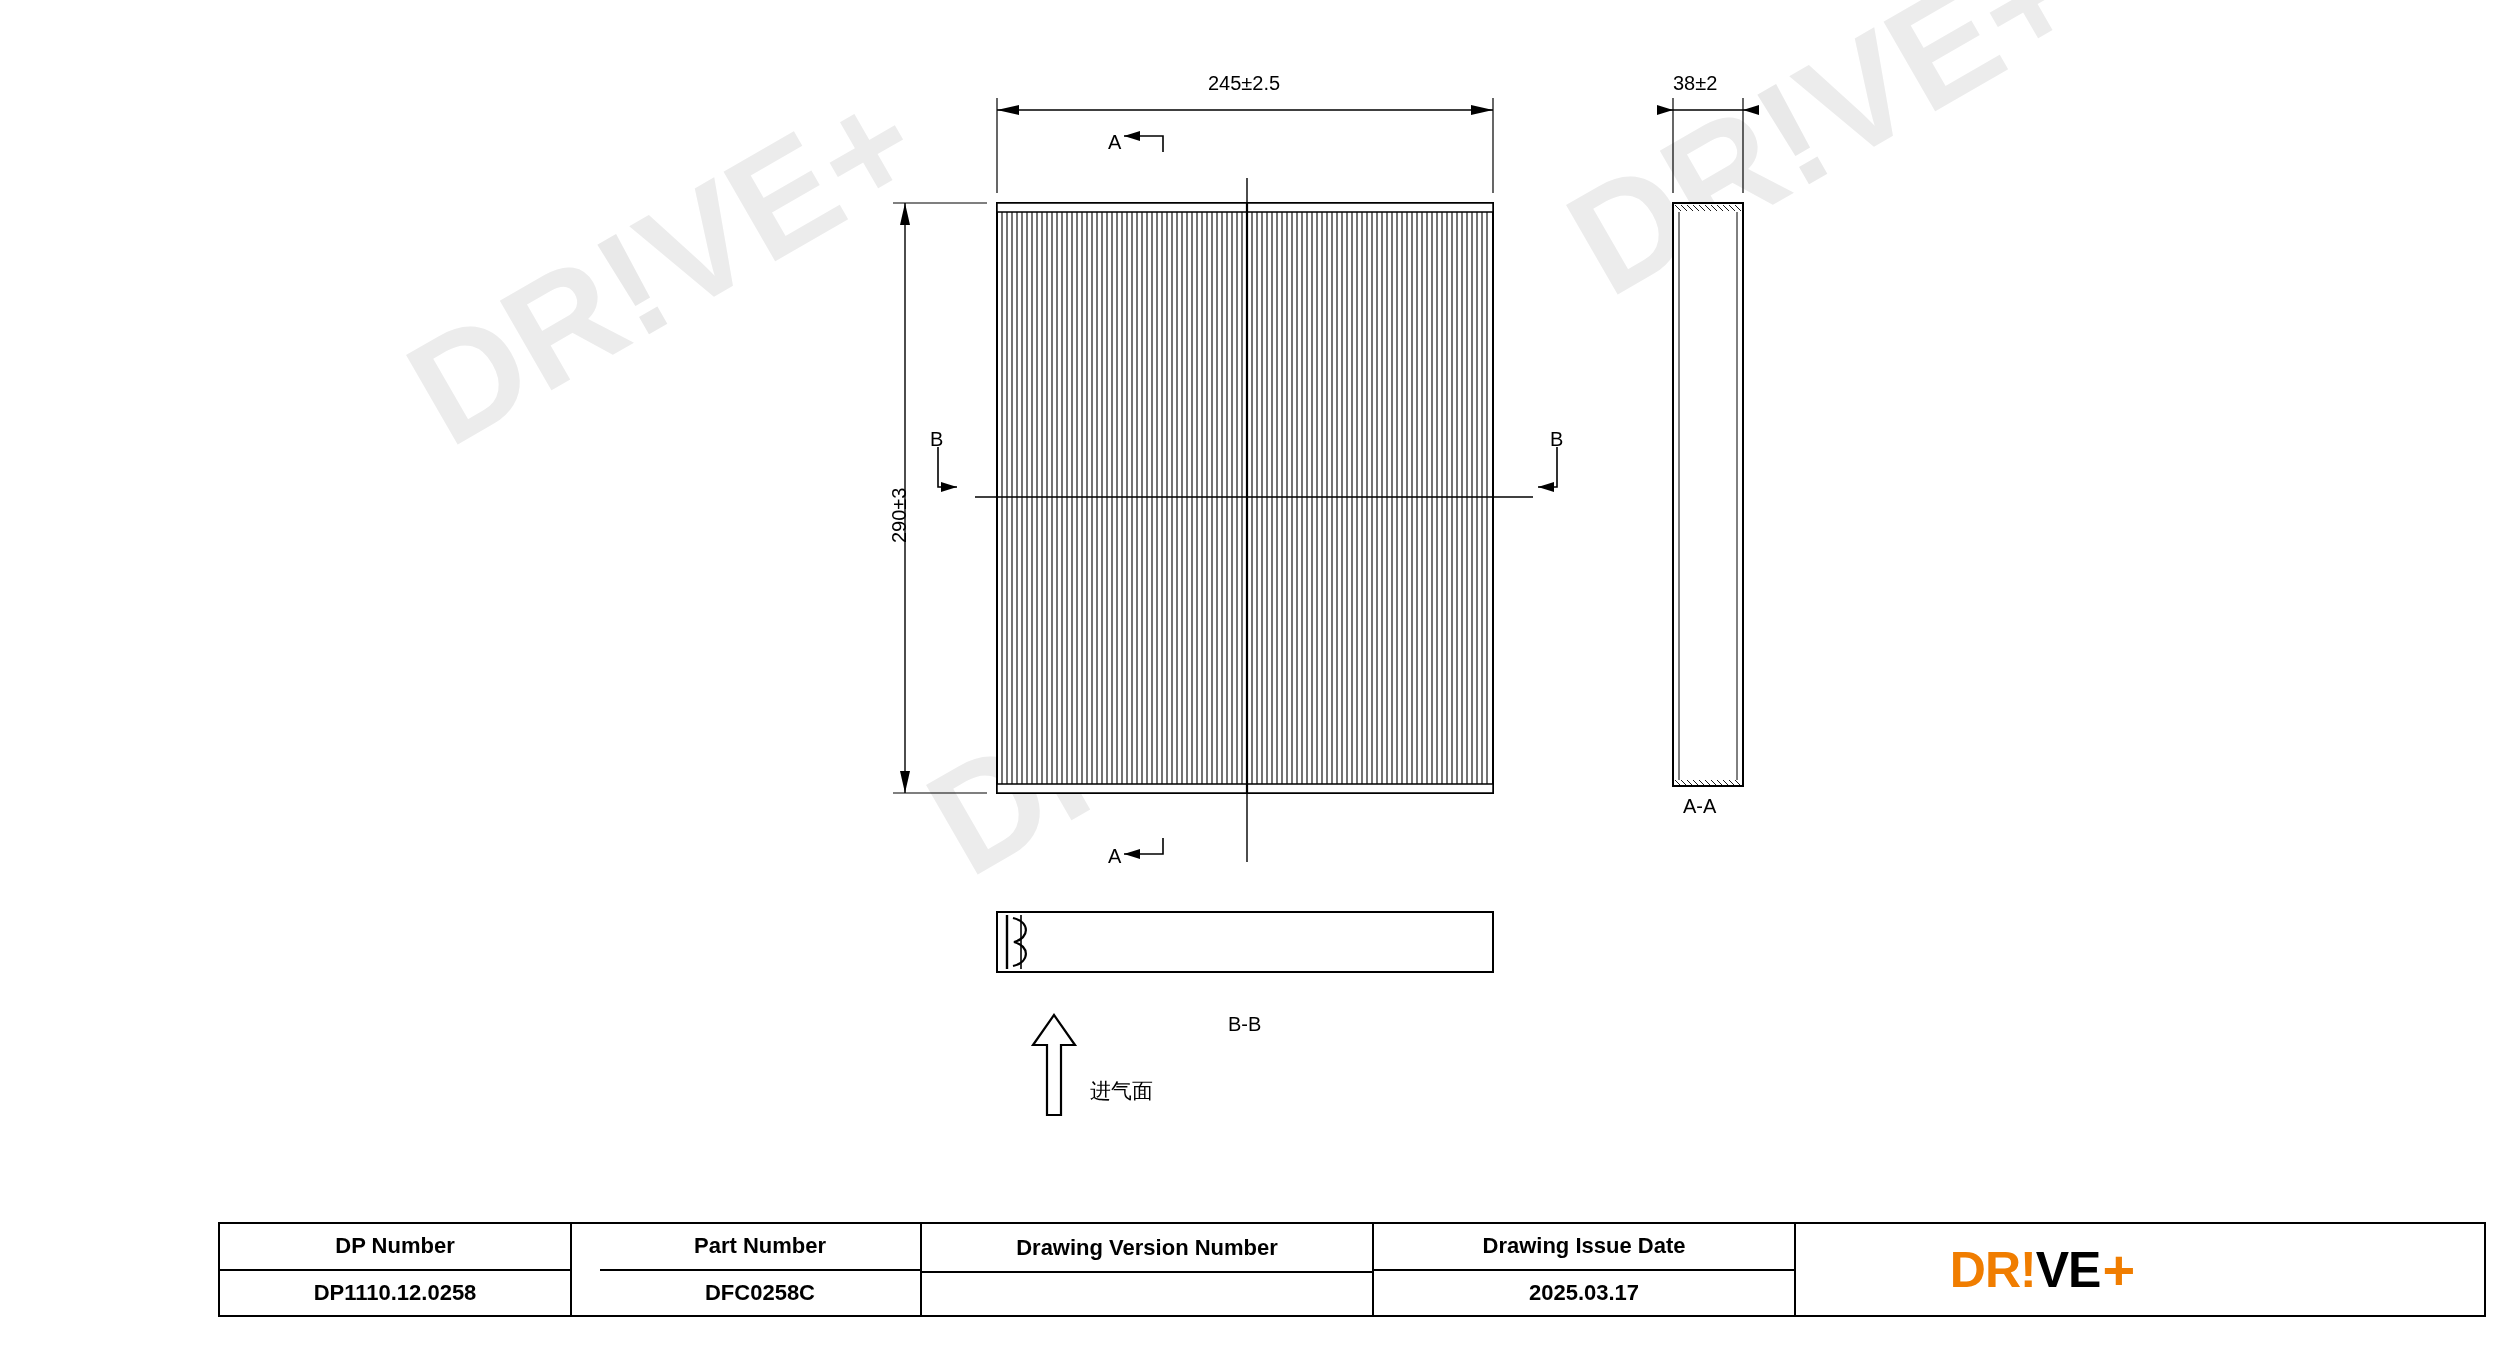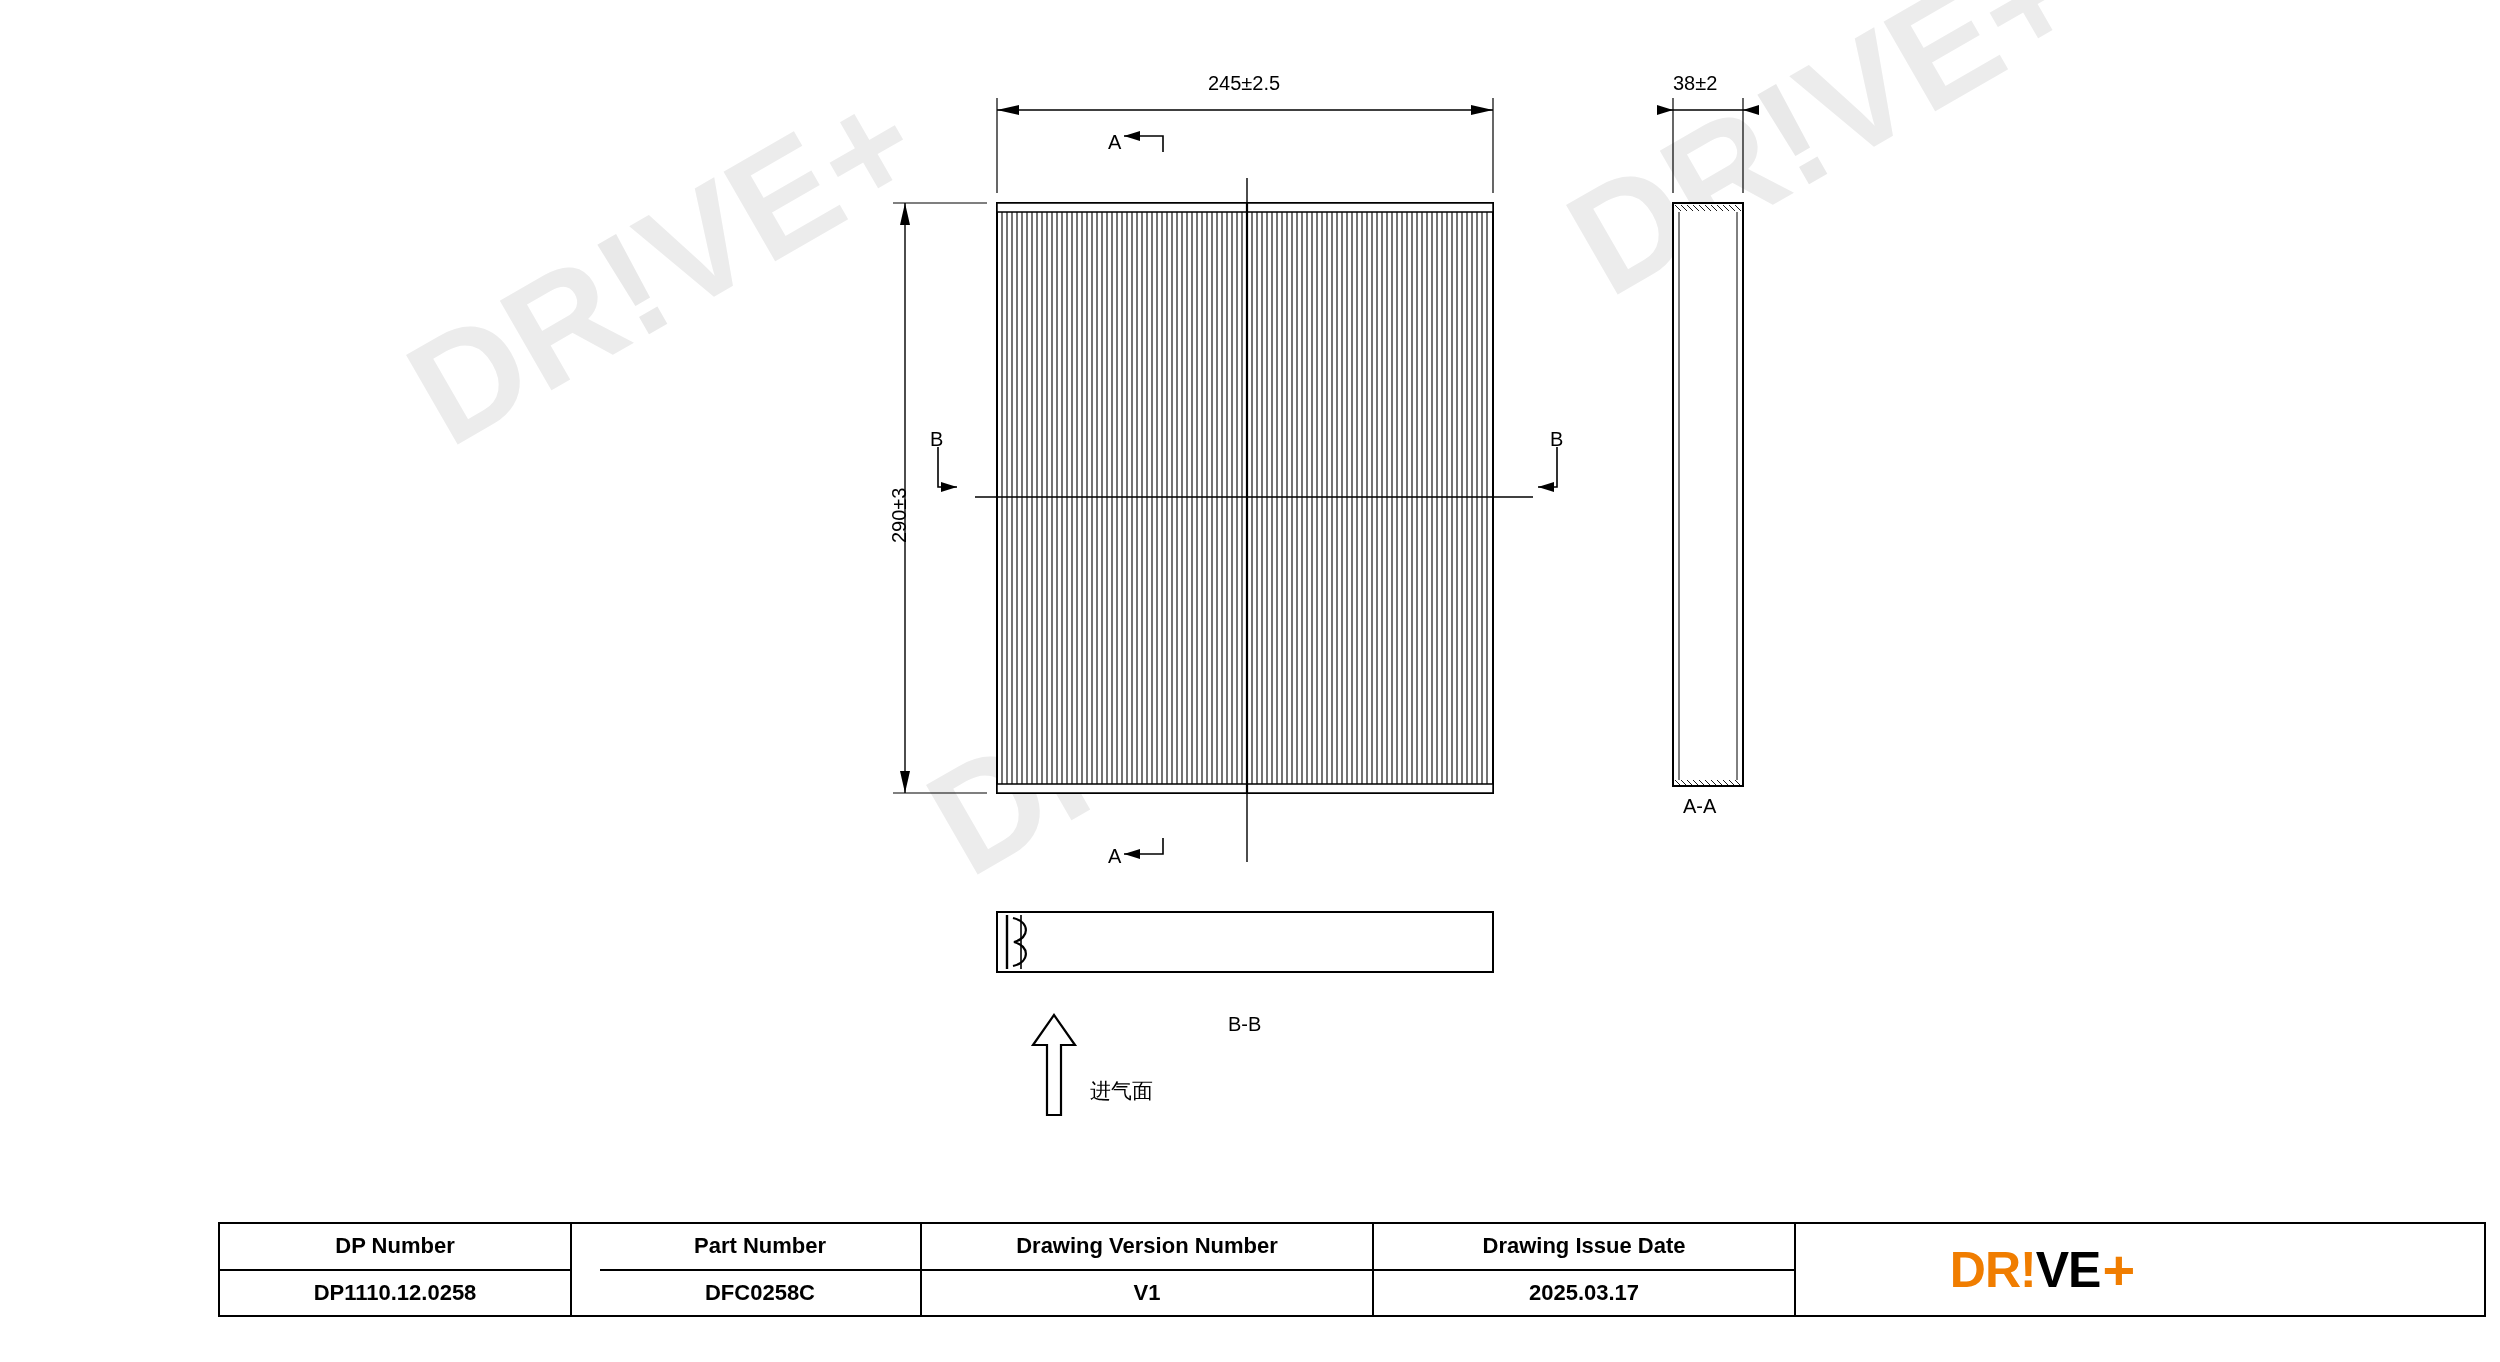--- a/index.html
+++ b/index.html
@@ -332,21 +332,20 @@
     <div class="tb-col c1">
       <div class="tb-head">DP Number</div>
       <div class="tb-val">DP1110.12.0258</div>
     </div>
     <div class="tb-col c2">
       <div class="tb-head">Part Number</div>
       <div class="tb-val">DFC0258C</div>
     </div>
     <div class="tb-col c3">
       <div class="tb-head">Drawing Version Number</div>
-      <div class="tb-val">V1</div>
     </div>
     <div class="tb-col c4">
       <div class="tb-head">Drawing Issue Date</div>
       <div class="tb-val">2025.03.17</div>
     </div>
     <div class="tb-col c5">
       <div id="logo-cell">
         <div class="logo-text">
           <span class="logo-dr">DR</span>
             <span class="logo-i">!</span>

